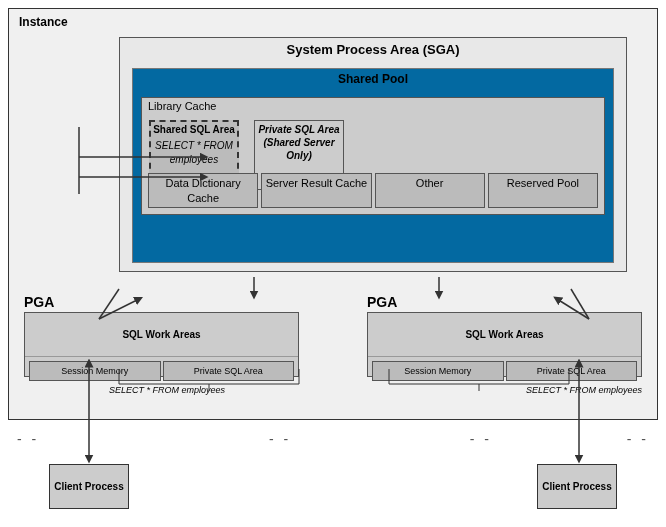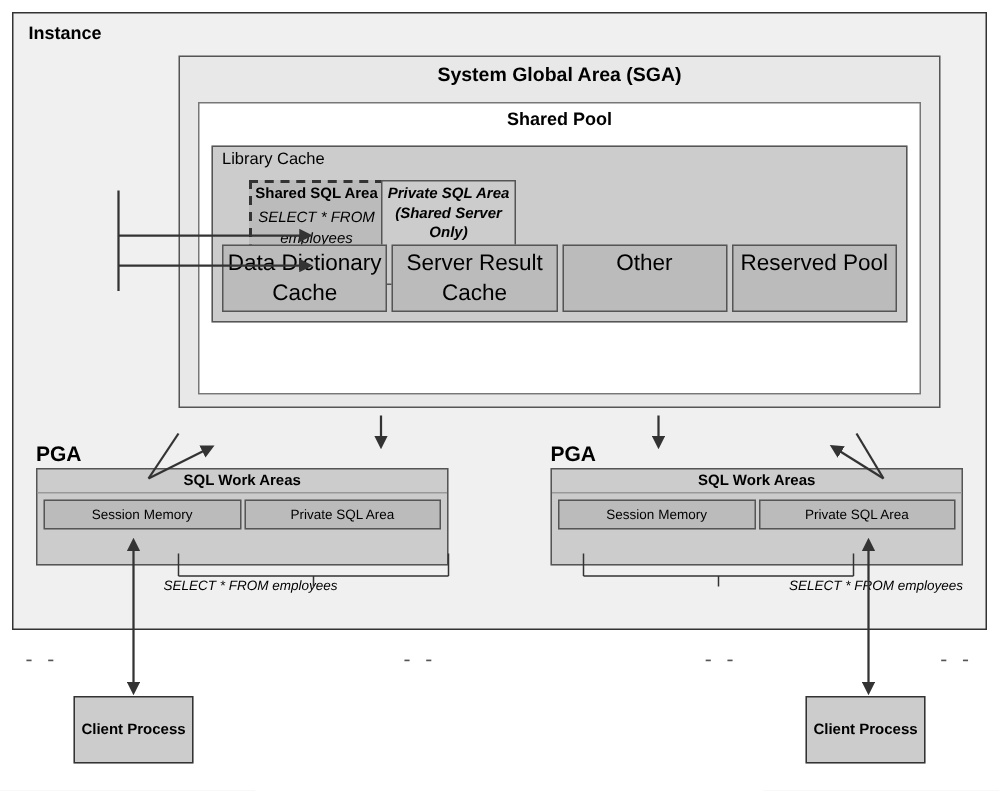--- a/index.html
+++ b/index.html
@@ -59,21 +59,21 @@
     }
 
     
     .shared-pool-box {
       position: absolute;
       top: 30px;
       left: 12px;
       right: 12px;
       bottom: 8px;
       border: 1.5px solid #777;
-      background: #ffffff;
+      background: #0369a1;
     }
 
     .shared-pool-label {
       text-align: center;
       font-size: 12px;
       font-weight: bold;
       padding: 3px 0 2px 0;
     }
 
     
@@ -90,21 +90,21 @@
     .library-cache-label {
       font-size: 11px;
       font-weight: normal;
       padding: 2px 0 2px 6px;
     }
 
     
     .shared-sql-box {
       position: absolute;
       top: 22px;
-      left: 24px;
+      left: 7px;
       width: 90px;
       height: 70px;
       border: 2px dashed #333;
       background: #bbb;
     }
 
     .shared-sql-label {
       font-size: 10px;
       font-weight: bold;
       text-align: center;
@@ -148,21 +148,21 @@
       right: 6px;
       display: flex;
       gap: 3px;
     }
 
     .lib-item {
       flex: 1;
       border: 1.5px solid #555;
       background: #bbb;
       text-align: center;
-      font-size: 15px;
+      font-size: 11px;
       padding: 2px 1px;
       line-height: 1.3;
     }
 
     
     .pga-left {
       position: absolute;
       top: 285px;
       left: 15px;
       width: 275px;
@@ -187,21 +187,21 @@
       border: 1.5px solid #555;
       background: #ccc;
       height: 65px;
       position: relative;
     }
 
     .pga-title {
       text-align: center;
       font-size: 10px;
       font-weight: bold;
-      padding: 2px 0;
+      padding: 16px 0;
       border-bottom: 1px solid #999;
     }
 
     .pga-bottom-row {
       display: flex;
       gap: 2px;
       padding: 4px 4px 2px 4px;
     }
 
     .pga-cell {
@@ -345,21 +345,21 @@
   </style>
 </head>
 <body>
 
 <div class="main-container">
 
   <div class="instance-box">
     <span class="instance-label">Instance</span>
 
     <div class="sga-box">
-      <div class="sga-label">System Global Area (SGA)</div>
+      <div class="sga-label">System Process Area (SGA)</div>
 
       <div class="shared-pool-box">
         <div class="shared-pool-label">Shared Pool</div>
 
         <div class="library-cache-box">
           <div class="library-cache-label">Library Cache</div>
 
           <div class="shared-sql-box">
             <div class="shared-sql-label">Shared SQL Area</div>
             <div class="shared-sql-text">SELECT * FROM employees</div>

